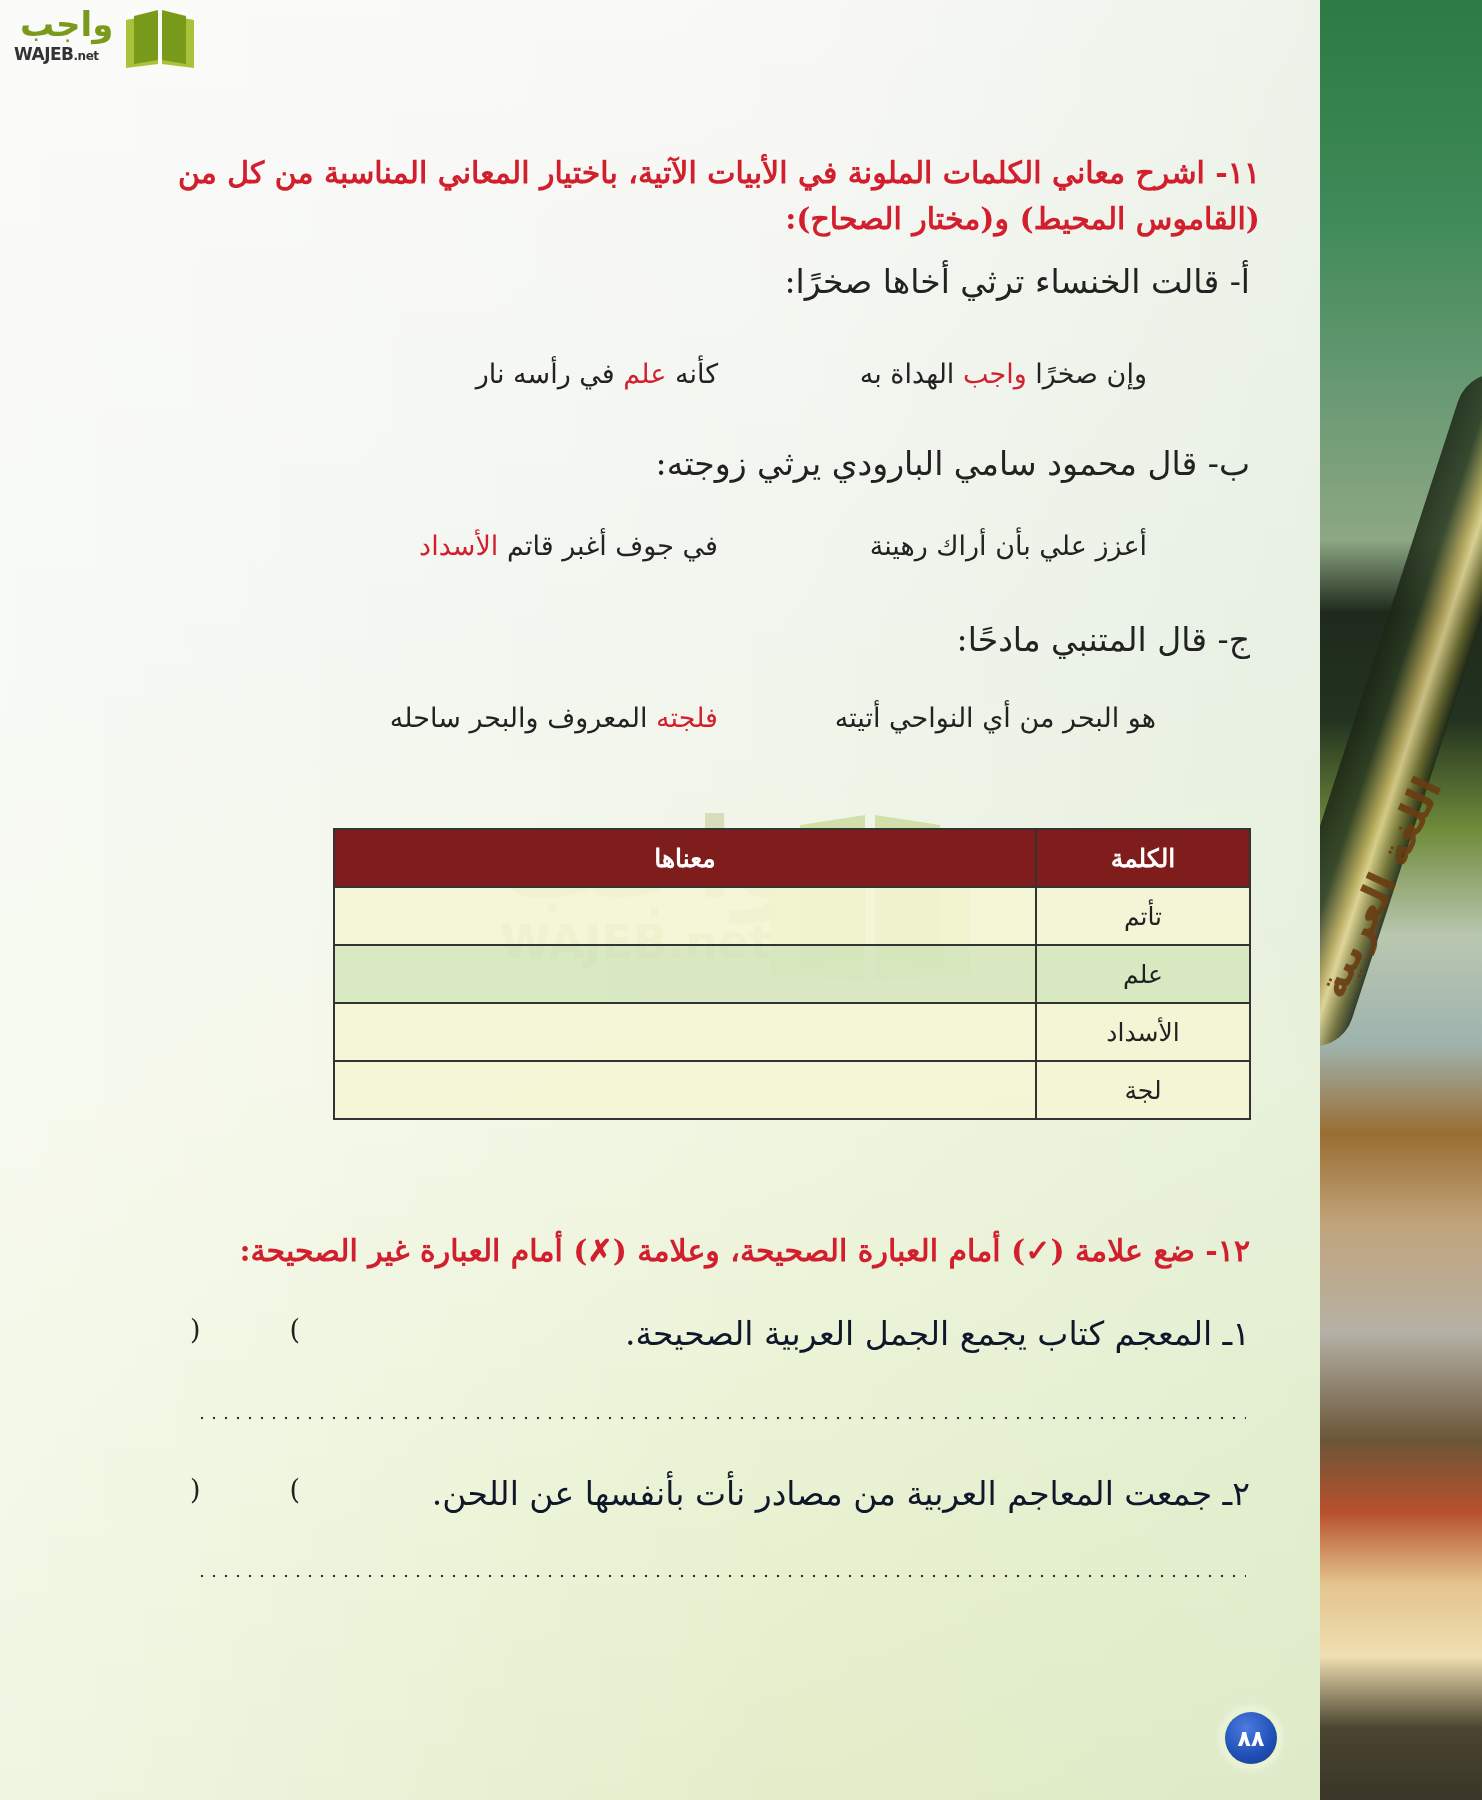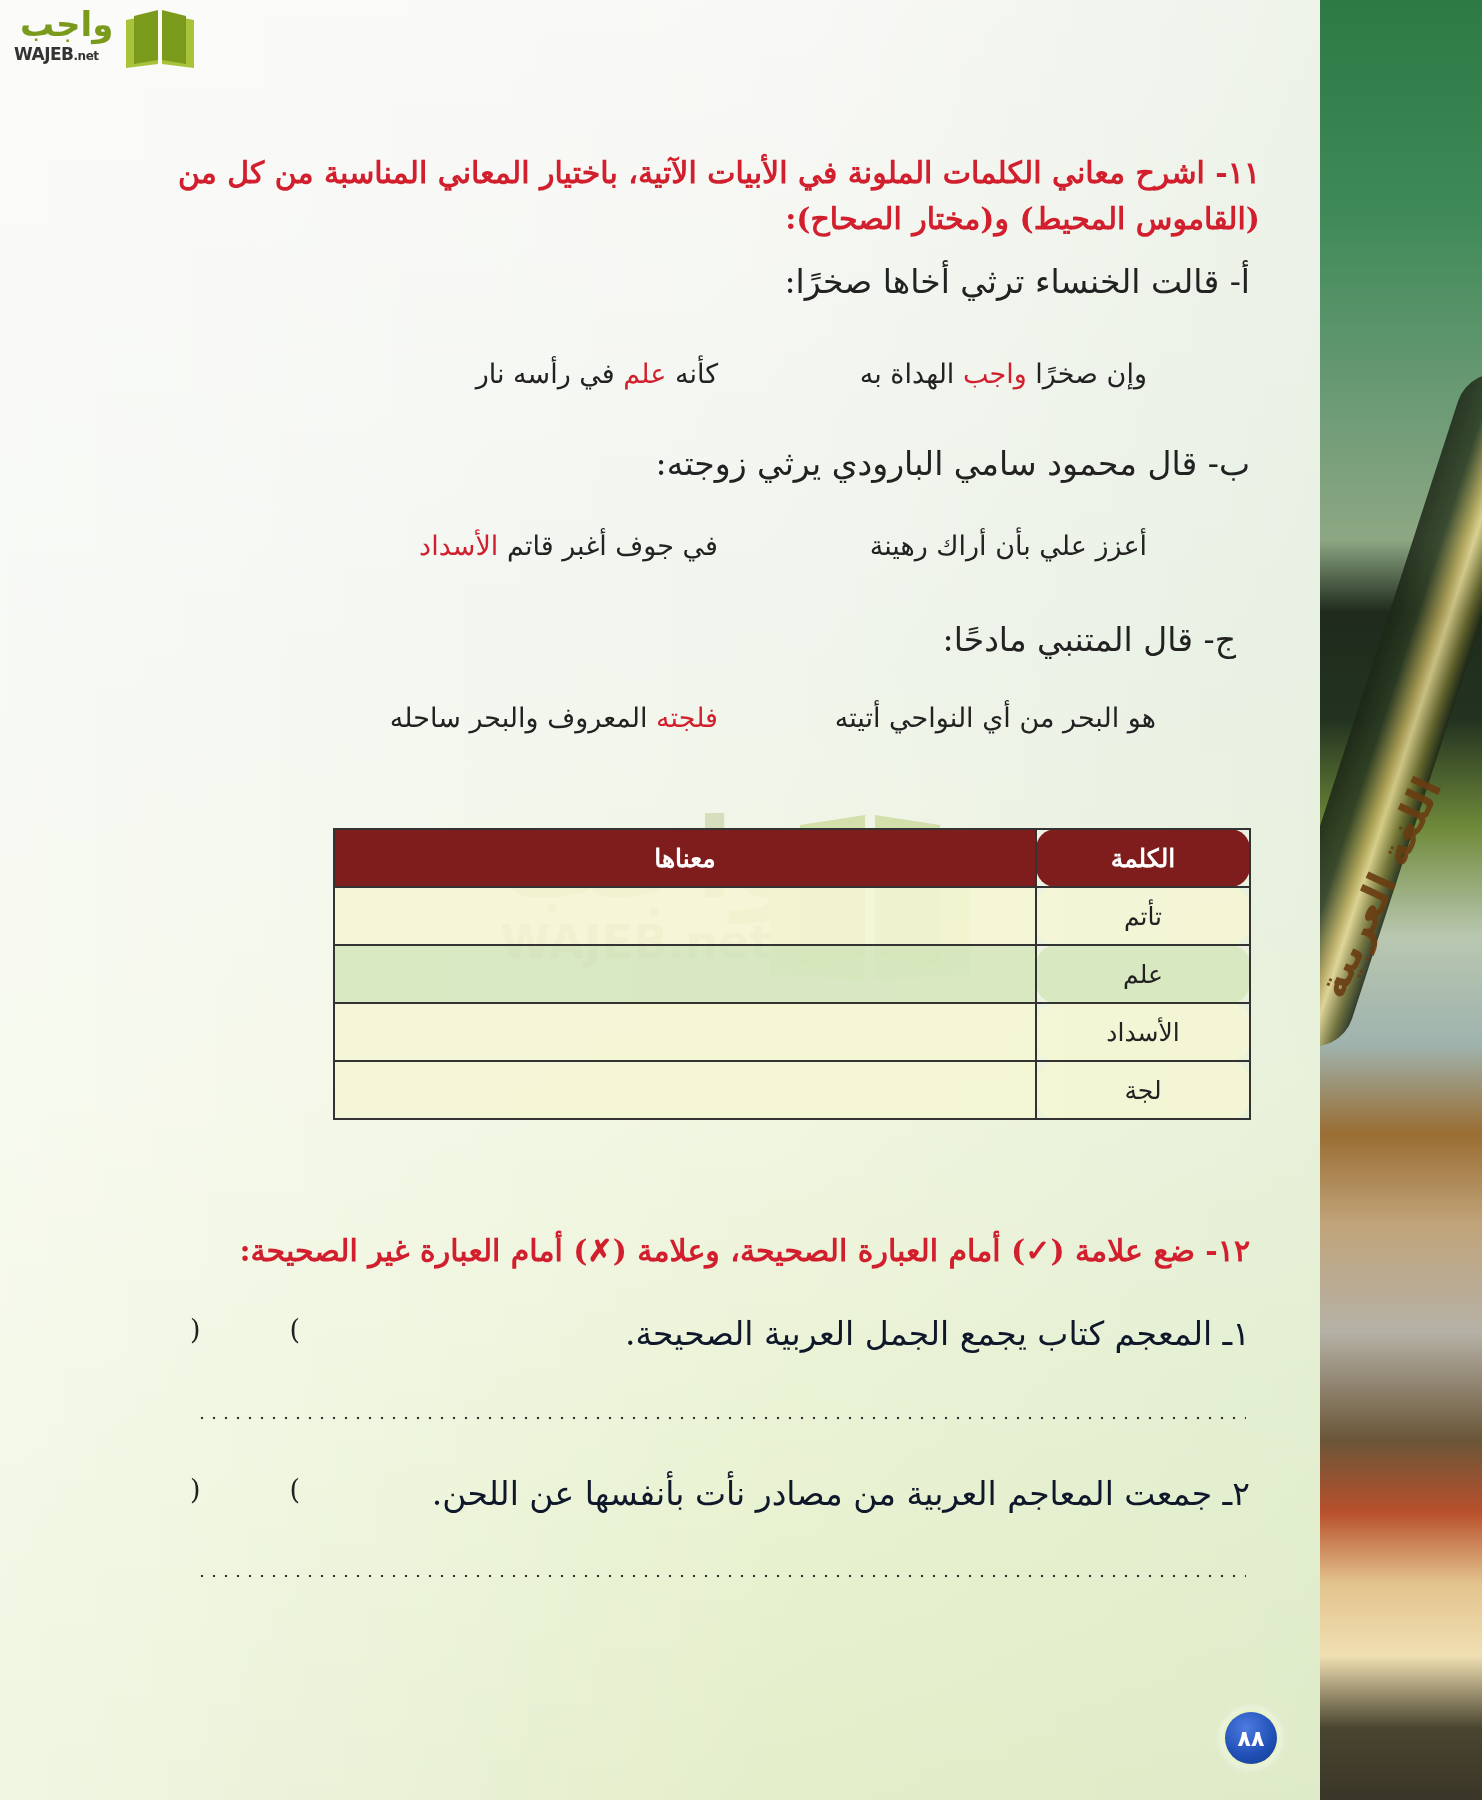--- a/index.html
+++ b/index.html
@@ -55,21 +55,21 @@
 
   
   table.words {
     position: absolute; left: 333px; top: 828px; width: 918px; border-collapse: collapse;
     direction: rtl; font-size: 25px;
   }
   table.words th, table.words td { border: 2px solid #333; height: 54px; text-align: center; }
   table.words th { background: #7f1d1d; color: #fff; font-weight: bold; }
   table.words td { background: rgba(244,246,212,0.85); color: #222; }
   table.words tr.alt td { background: rgba(214,231,190,0.9); }
-  table.words th.word-col, table.words td.word-col { width: 210px; border-radius: 20px; }
+  table.words th.word-col, table.words td.word-col { width: 210px; }
 
   .q12 { left: 180px; top: 1228px; width: 1070px; text-align: right; }
   .tf-item { position: absolute; left: 180px; width: 1070px; height: 40px; }
   .tf-item .stmt { position: absolute; right: 0; top: 0; font-size: 33px; color: #0f172a; direction: rtl; white-space: nowrap; }
   .tf-item .paren { position: absolute; left: 10px; top: 0; width: 110px; font-size: 27px; color: #222; display: flex; justify-content: space-between; }
   .dots { position: absolute; left: 196px; width: 1050px; height: 4px;
     background-image: radial-gradient(circle, #333 1.3px, transparent 1.6px);
     background-size: 12px 4px; background-repeat: repeat-x; }
 
   .page-num {
@@ -123,21 +123,21 @@
 </div>
 
 <div class="line-text rtl" style="right:232px; top:444px;">ب- قال محمود سامي البارودي يرثي زوجته:</div>
 <div class="verse rtl" style="right:335px; top:530px;">
   <span>أعزز علي بأن أراك رهينة</span><span class="hl"></span><span></span>
 </div>
 <div class="verse rtl" style="right:764px; top:530px;margin-left:32px;">
   <span>في جوف أغبر قاتم </span><span class="hl">الأسداد</span><span></span>
 </div>
 
-<div class="line-text rtl" style="right:246px; top:620px;margin-left:36px;">ج- قال المتنبي مادحًا:</div>
+<div class="line-text rtl" style="right:232px; top:620px;margin-left:36px;">ج- قال المتنبي مادحًا:</div>
 <div class="verse rtl" style="right:326px; top:702px;">
   <span>هو البحر من أي النواحي أتيته</span><span class="hl"></span><span></span>
 </div>
 <div class="verse rtl" style="right:764px; top:702px;">
   <span></span><span class="hl">فلجته</span><span> المعروف والبحر ساحله</span>
 </div>
 
 <table class="words">
   <thead>
     <tr>

